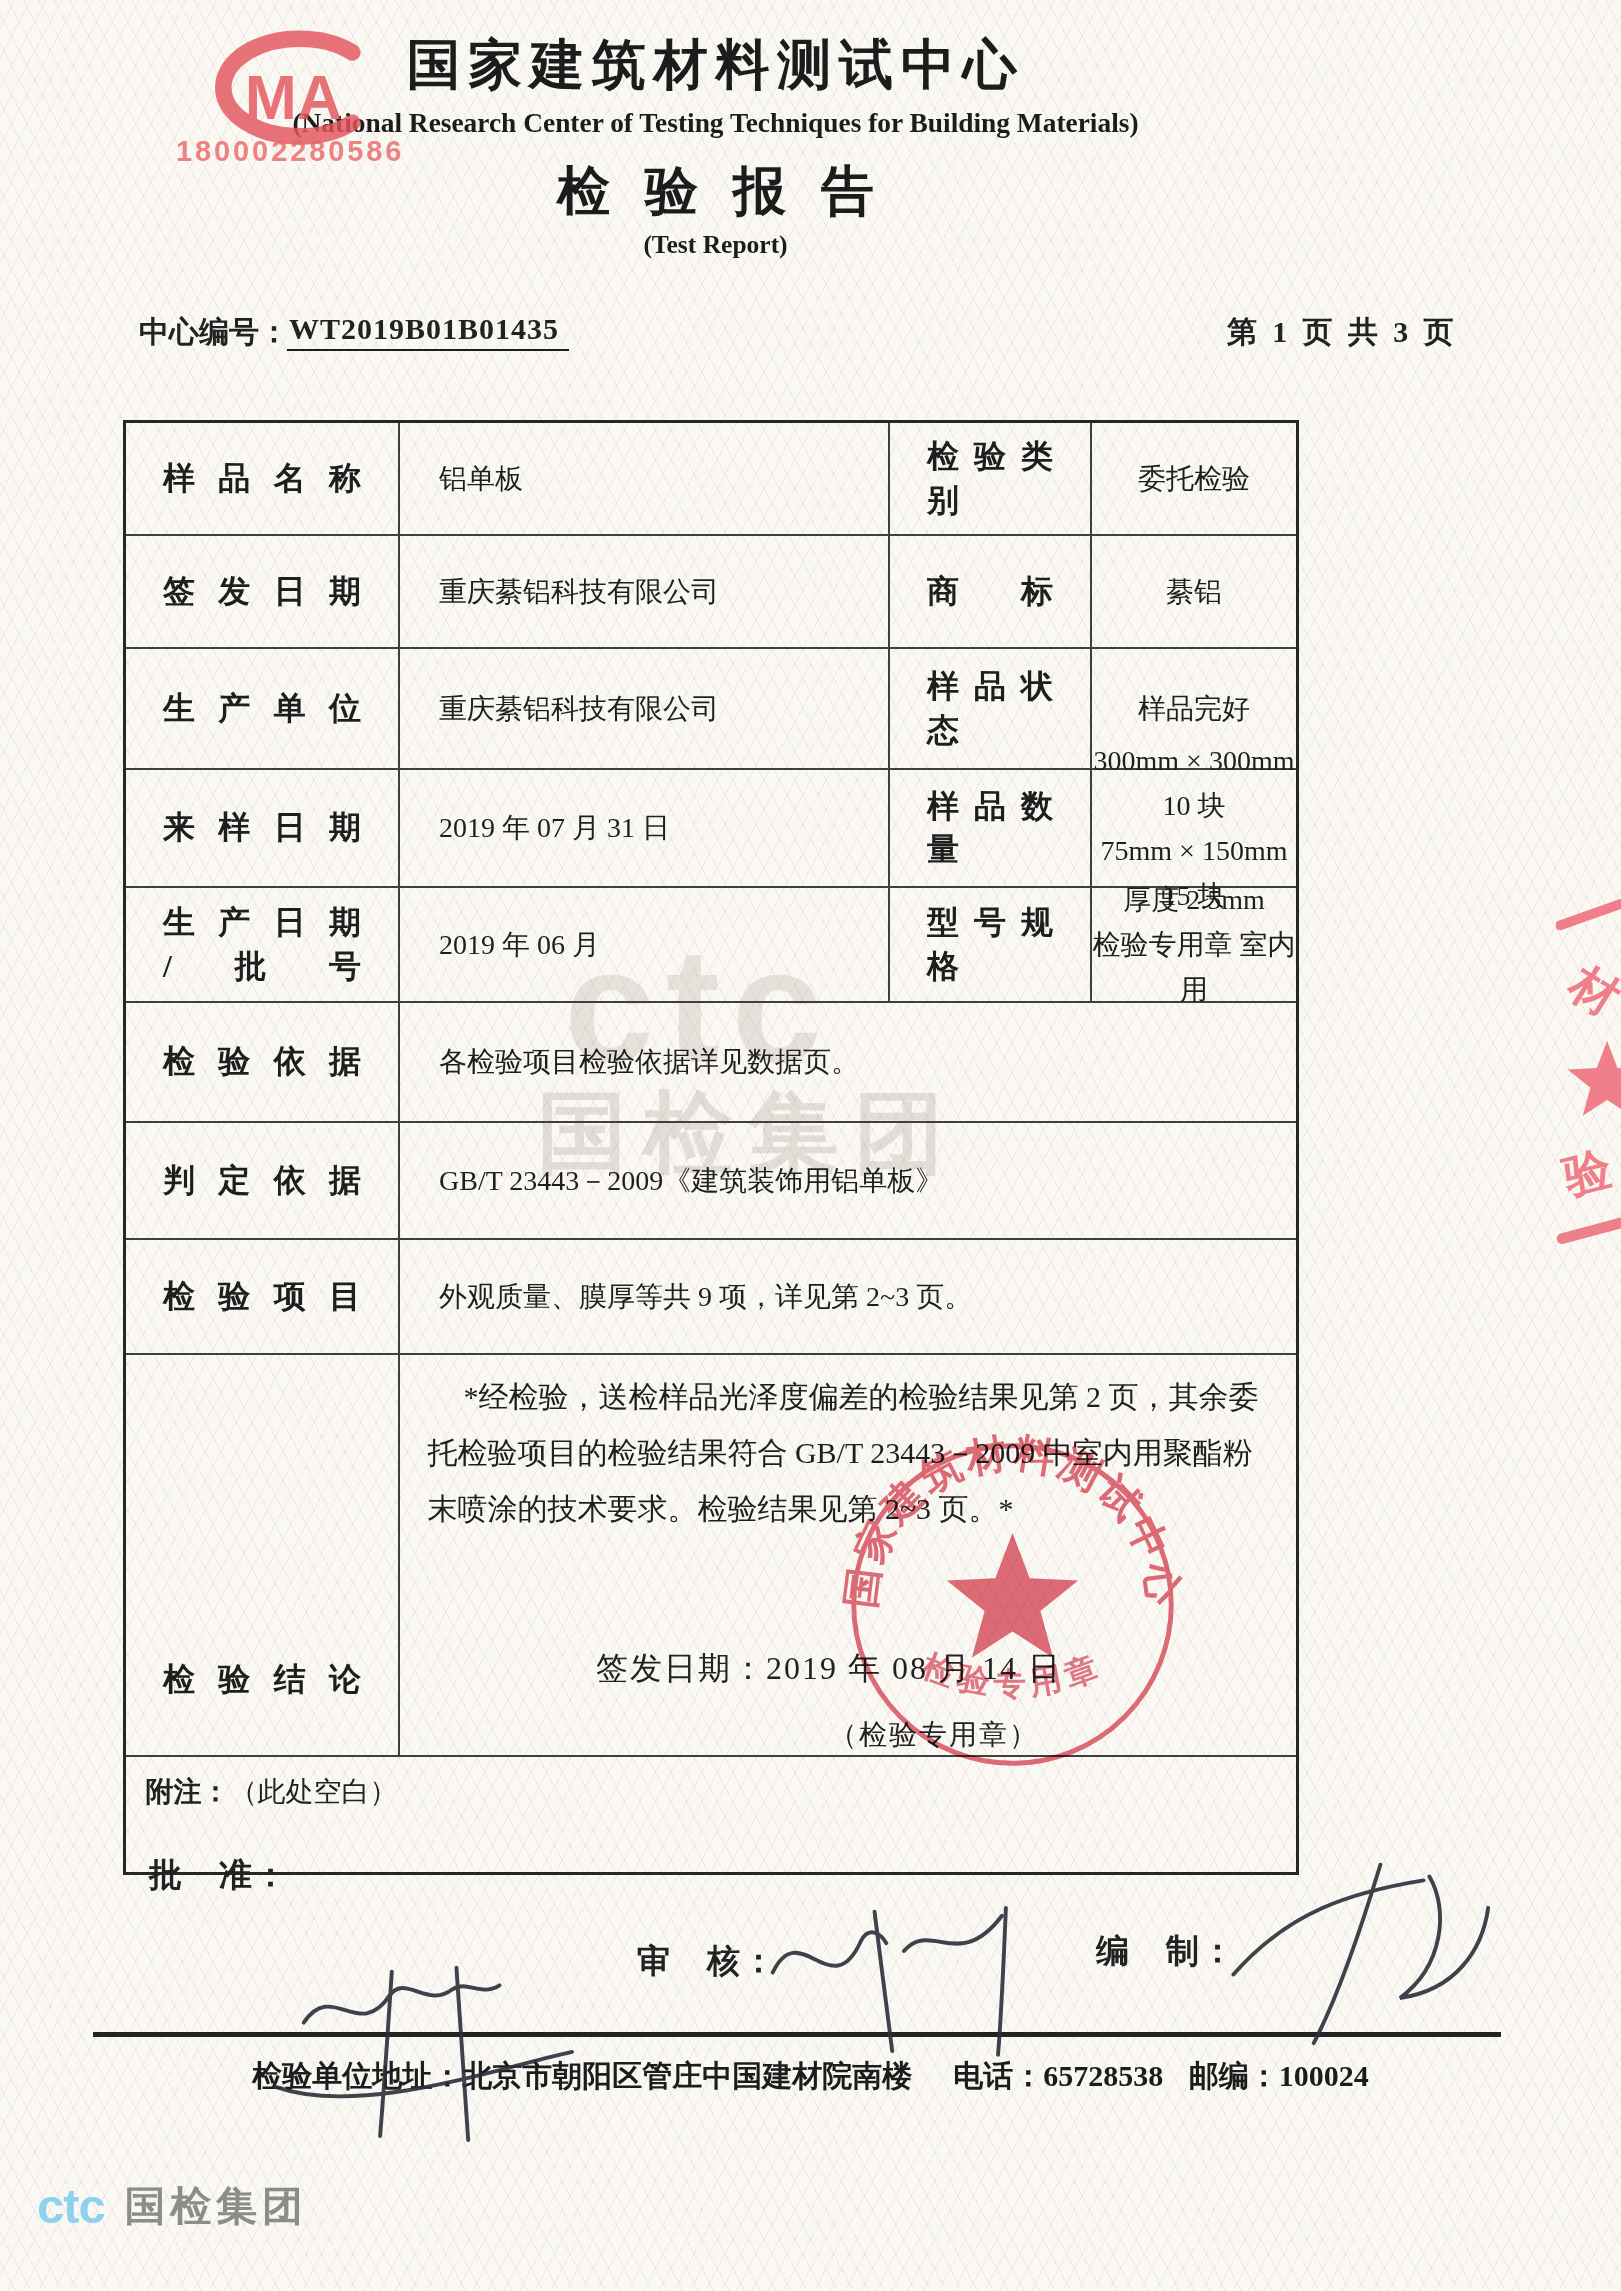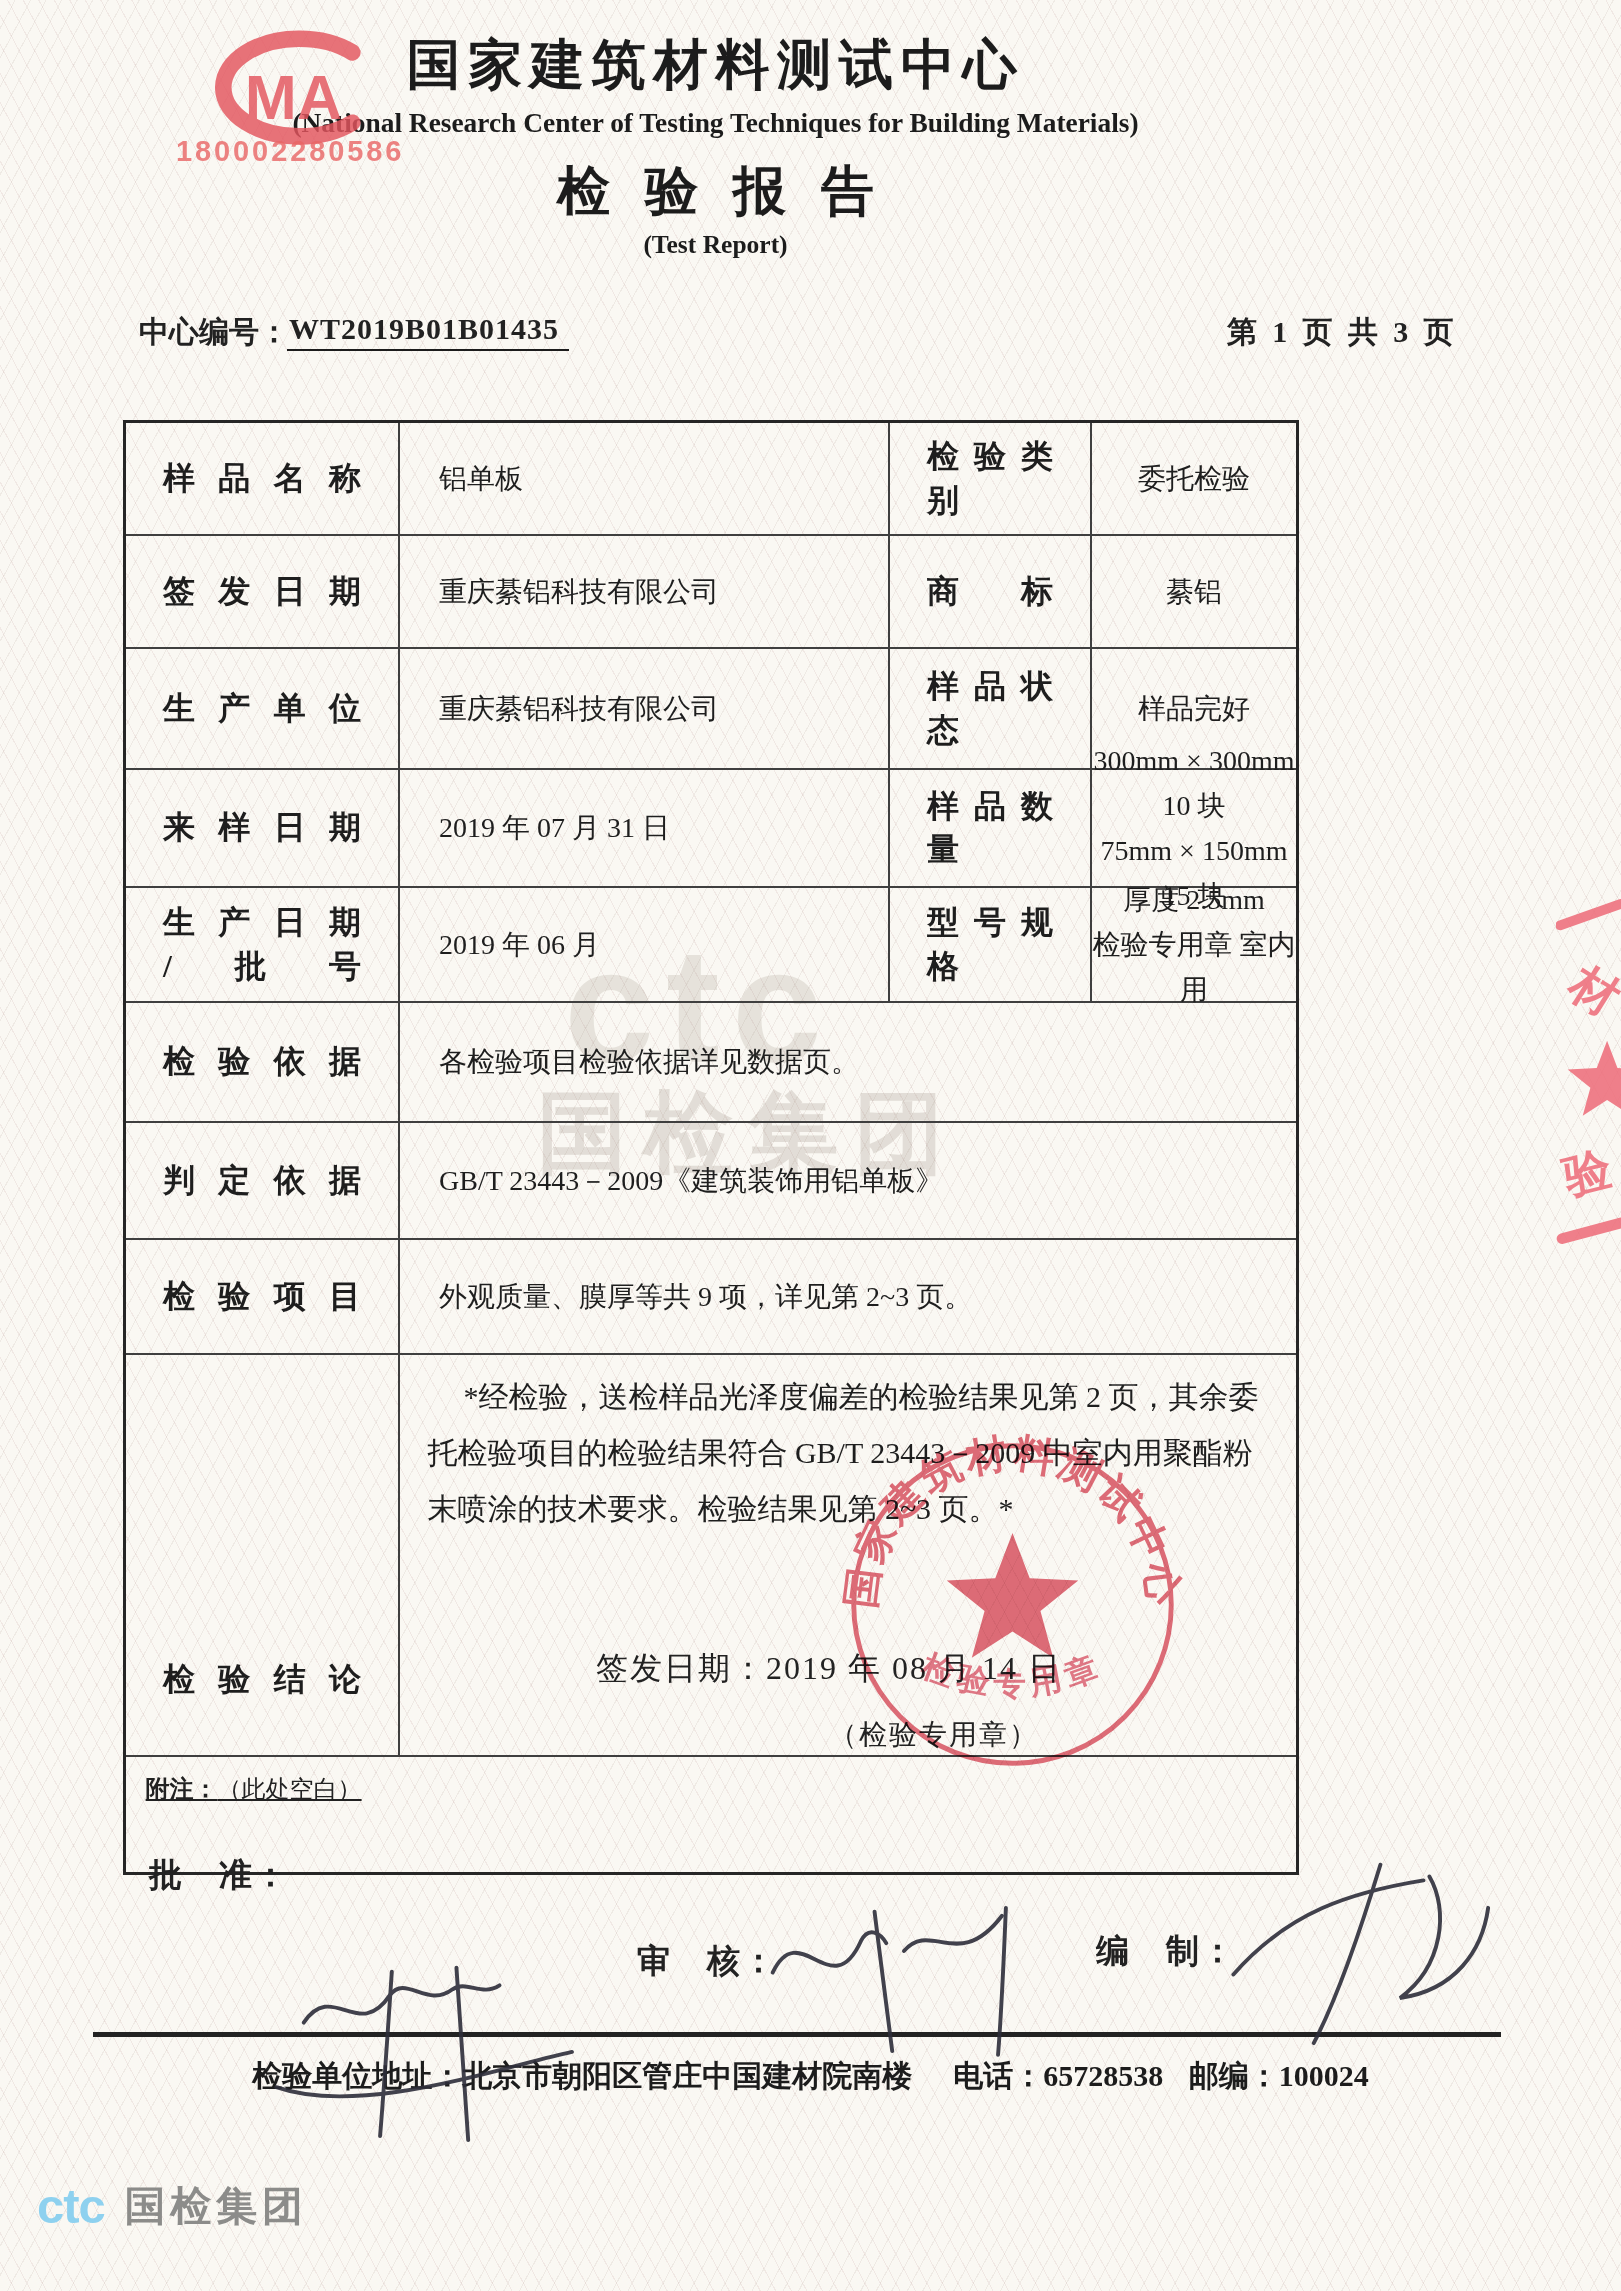--- a/index.html
+++ b/index.html
@@ -63,21 +63,21 @@
   .two-line{flex-direction:column;justify-content:center;line-height:45px;}
   .concl-label{align-items:flex-end;padding-bottom:54px;}
   .concl-cell{position:relative;display:block;}
   .concl-text{
     position:absolute;top:13.7px;left:0;right:0;
     padding:0 27.4px;box-sizing:border-box;
     font-size:30px;line-height:56px;text-indent:1.2em;color:#1e1e1e;
   }
   .sign-date{position:absolute;left:196px;top:292px;font-size:32px;font-weight:normal;letter-spacing:2px;}
   .seal-note{position:absolute;left:429px;top:361px;font-size:28px;letter-spacing:2px;}
-  .note-cell{display:block;padding:15.7px 0 0 19.6px;font-size:24px;text-decoration:underline;}
+  .note-cell{display:block;padding:15.7px 0 0 19.6px;font-size:28px;}
   .note-label{font-weight:bold;}
   
   .round-stamp{position:absolute;left:841px;top:1433px;z-index:3;opacity:.87;mix-blend-mode:multiply;}
   .edge-stamp{position:absolute;right:0;top:894px;z-index:3;opacity:.85;}
   
   .sig-label{position:absolute;z-index:2;font-size:33px;font-weight:bold;letter-spacing:2px;}
   .lbl-approve{left:149px;top:1853px;}
   .lbl-review{left:637px;top:1939px;}
   .lbl-prepare{left:1096px;top:1929px;}
   .sig-svg{position:absolute;z-index:3;}

